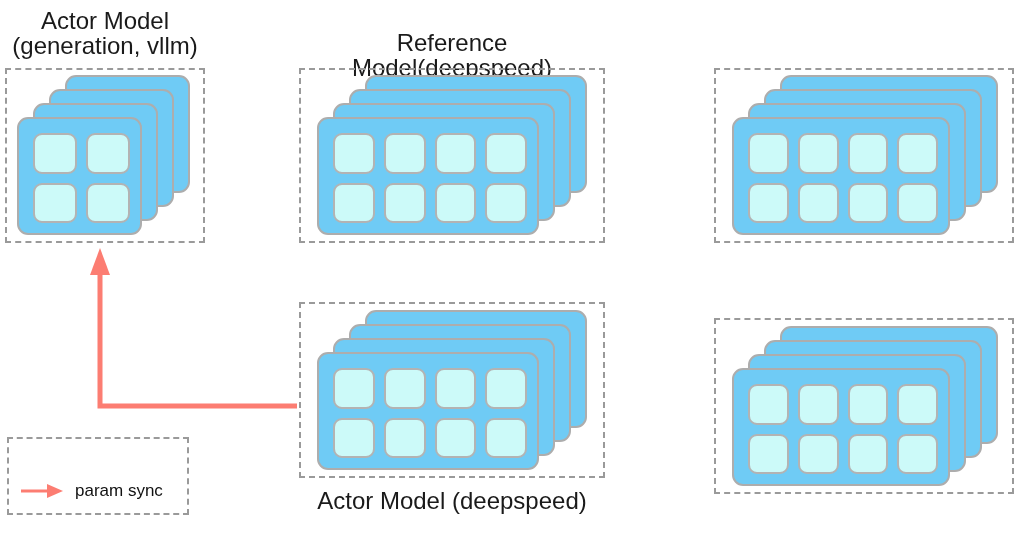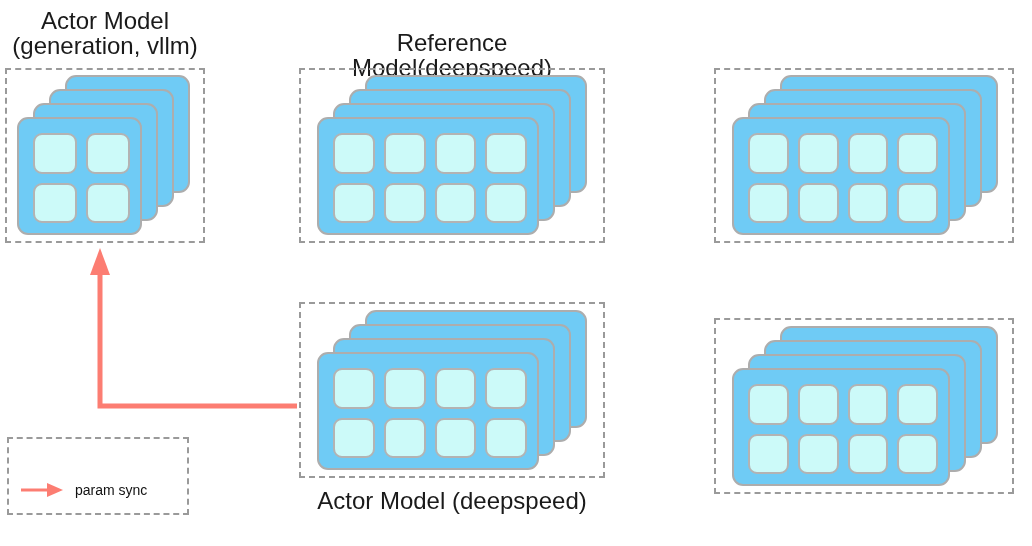--- a/index.html
+++ b/index.html
@@ -75,21 +75,21 @@
     position: absolute;
     box-sizing: border-box;
     border: 2px dashed #9a9a9a;
   }
   .legend-row {
     position: absolute;
     display: flex;
     align-items: center;
   }
   .legend-label {
-    font-size: 14px;
+    font-size: 17px;
     color: #111111;
     white-space: nowrap;
   }
 </style>
 </head>
 <body>
 
 <div class="group" style="left:5px; top:0px; width:200px; height:250px;">
   <div class="group-title" style="top:8px;">Actor Model
 (generation, vllm)</div>

